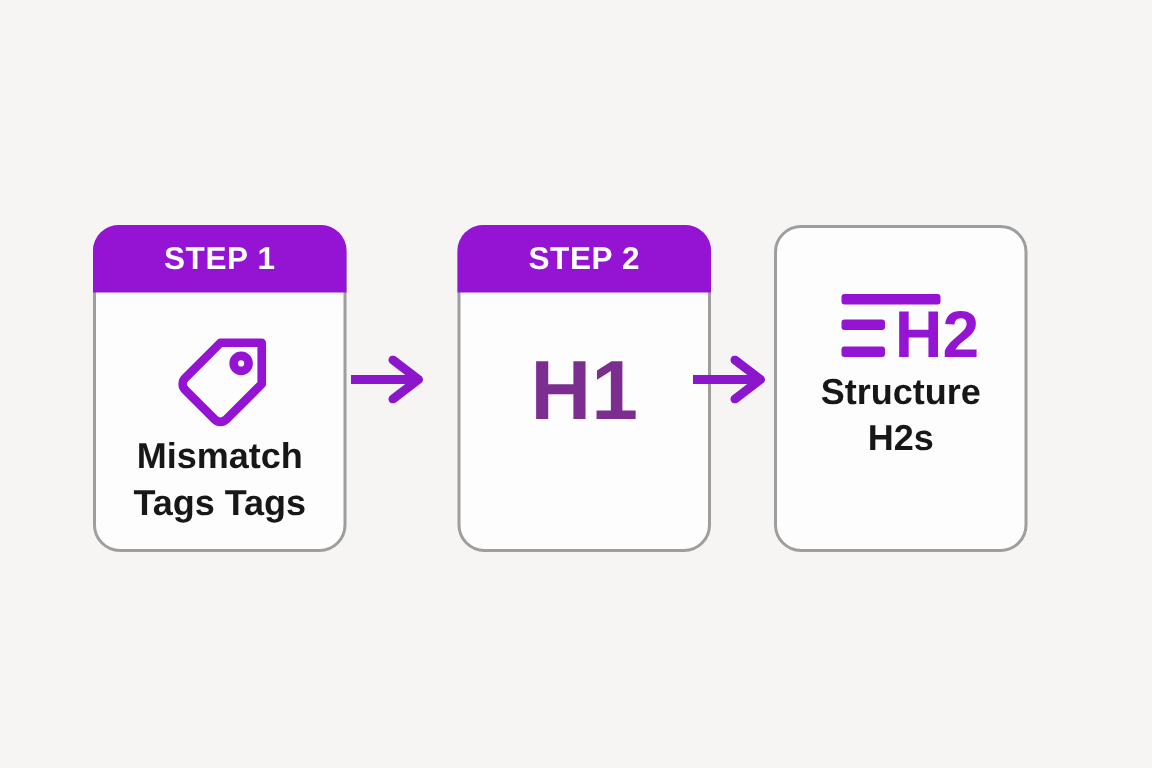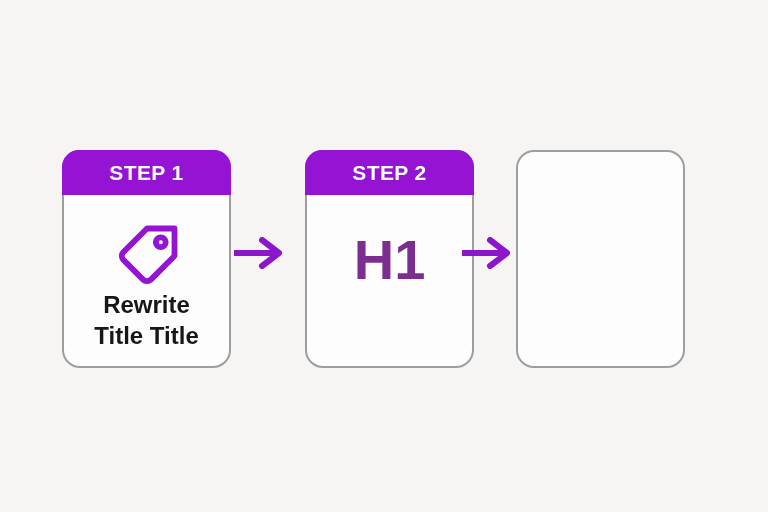--- a/index.html
+++ b/index.html
@@ -120,22 +120,22 @@
     <div class="card-body">
       <div class="icon-wrap">
         <svg class="tag-icon-svg" width="66" height="66" viewBox="0 0 24 24" fill="none" stroke="currentColor" stroke-width="2.1" stroke-linecap="round" stroke-linejoin="round">
           <g transform="rotate(90 12 12)">
             <path d="M20.59 13.41l-7.17 7.17a2 2 0 0 1-2.83 0L2 12V2h10l8.59 8.59a2 2 0 0 1 0 2.83z"></path>
             <circle cx="7" cy="7" r="1.8"></circle>
           </g>
         </svg>
       </div>
       <div class="card-label">
-        <div>Rewrite</div>
-        <div>Title Title</div>
+        <div>Mismatch</div>
+        <div>Tags Tags</div>
       </div>
     </div>
   </div>
 
   <div class="flow-arrow flow-arrow-1">
     <svg width="50" height="32" viewBox="0 0 50 32" fill="none" stroke="currentColor" stroke-width="6">
       <line x1="1" y1="16" x2="42" y2="16" stroke-linecap="butt"></line>
       <polyline points="29,3 46,16 29,29" stroke-linecap="round" stroke-linejoin="round"></polyline>
     </svg>
   </div>
@@ -152,15 +152,29 @@
   </div>
 
   <div class="flow-arrow flow-arrow-2">
     <svg width="50" height="32" viewBox="0 0 50 32" fill="none" stroke="currentColor" stroke-width="6">
       <line x1="1" y1="16" x2="42" y2="16" stroke-linecap="butt"></line>
       <polyline points="29,3 46,16 29,29" stroke-linecap="round" stroke-linejoin="round"></polyline>
     </svg>
   </div>
 
   <div class="card card-3">
+    <div class="card-body">
+      <div class="icon-wrap">
+        <div class="h2-icon">
+          <div class="h2-bar h2-bar-long"></div>
+          <div class="h2-bar h2-bar-mid"></div>
+          <div class="h2-bar h2-bar-short"></div>
+          <span class="h2-glyph">H2</span>
+        </div>
+      </div>
+      <div class="card-label">
+        <div>Structure</div>
+        <div>H2s</div>
+      </div>
+    </div>
   </div>
 
 </div>
 
 </body></html>

